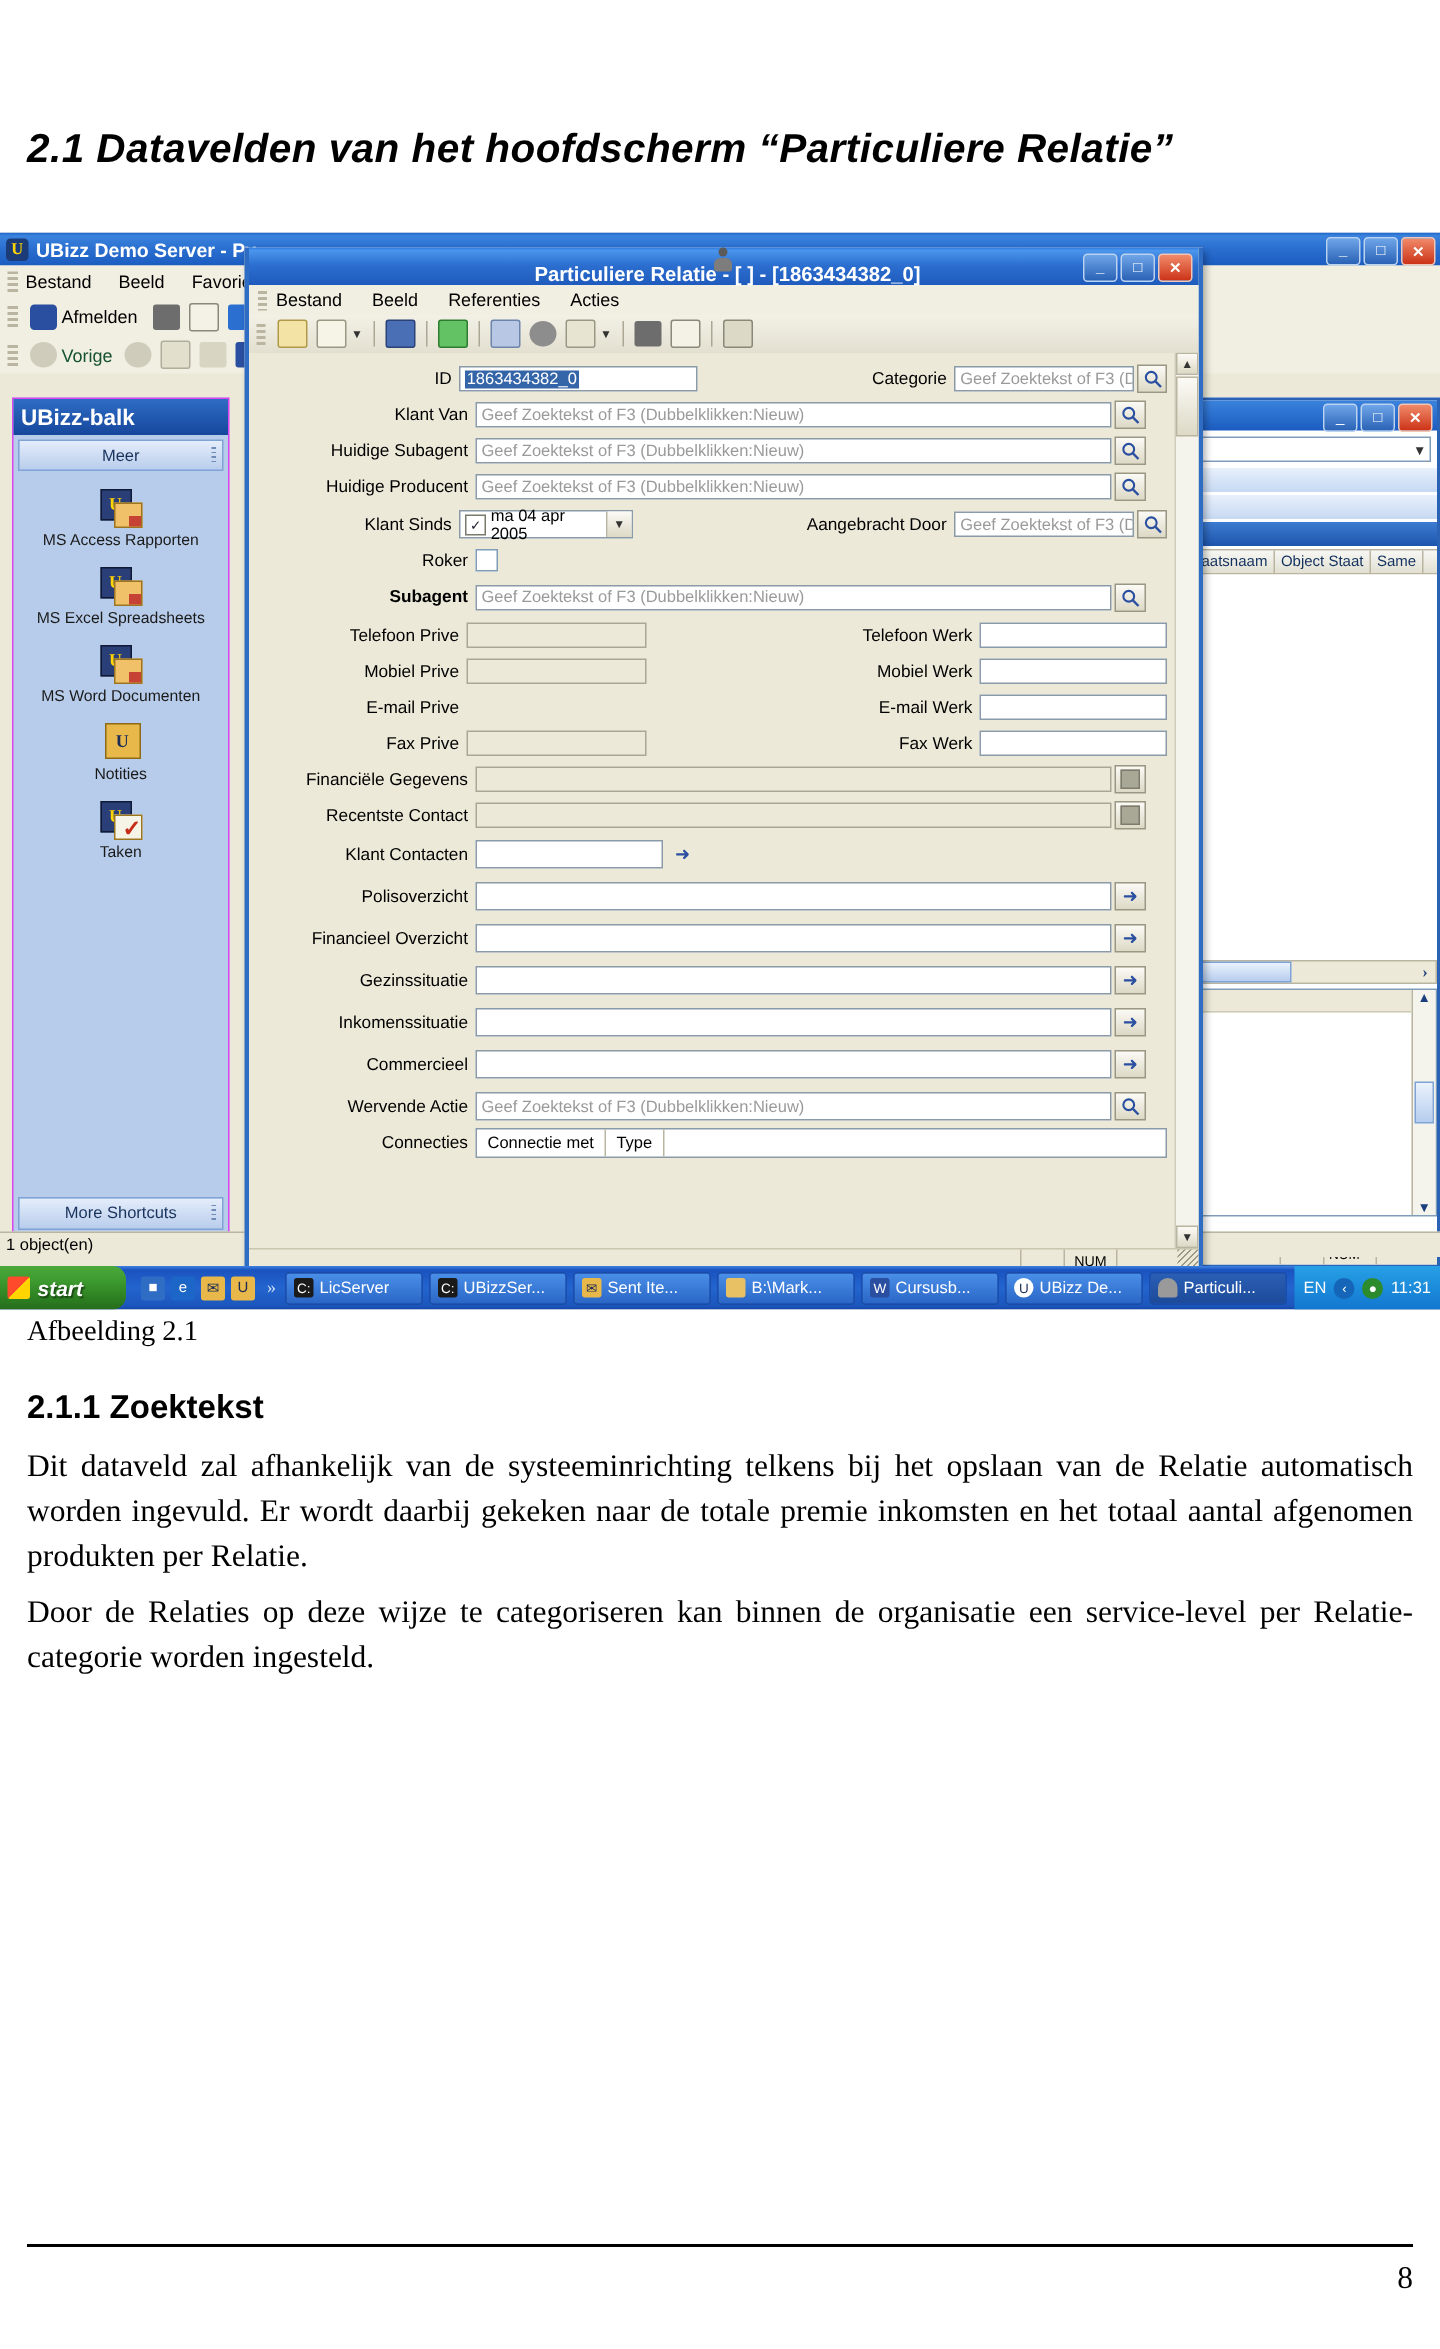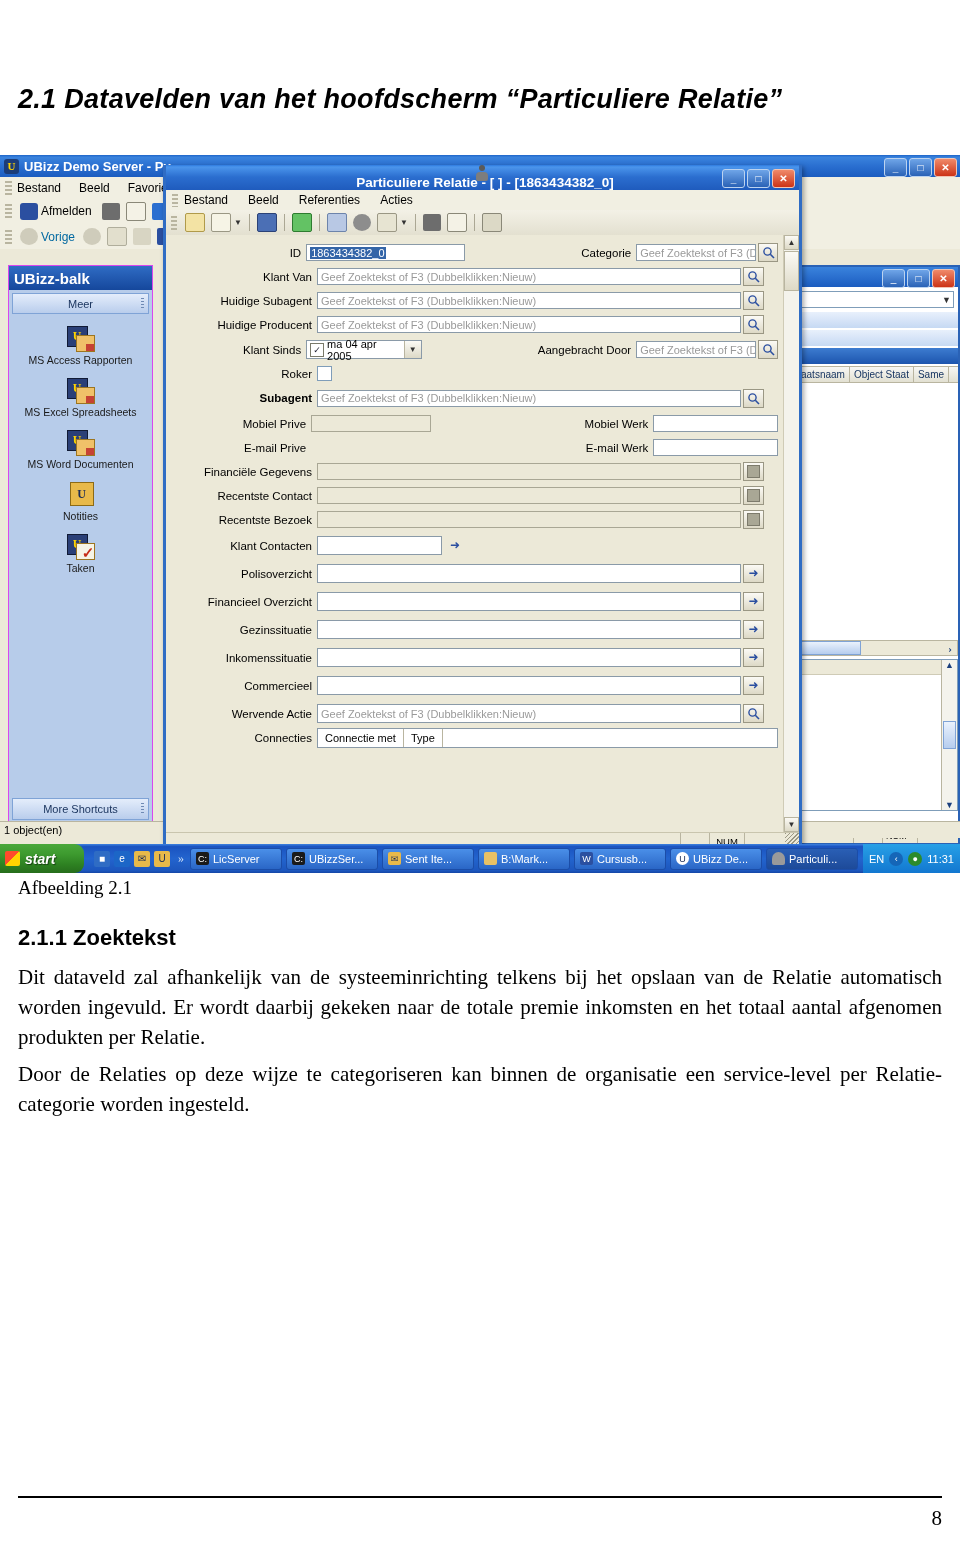--- a/index.html
+++ b/index.html
@@ -233,21 +233,21 @@
       <span>Afmelden</span>
       <span class="tbico" style="background:#6d6d6d;margin-left:10px;"></span>
       <span class="tbico" style="background:#f4f2e6;border:1px solid #8a8878;"></span>
       <span class="tbico" style="background:#2b6fd0;"></span>
       <span class="tbico" style="background:#c8a23a;"></span>
     </div>
 
     <div class="bg-toolbar2">
       <span class="grip" style="width:7px;height:14px;margin:0 5px;background:repeating-linear-gradient(to bottom,#b9b5a0 0 2px,transparent 2px 4px);"></span>
       <span class="tbico" style="background:#cfccbb;border-radius:50%;"></span>
-      <span style="color:#0369a1;">Vorige</span>
+      <span style="color:#14532d;">Vorige</span>
       <span class="tbico" style="background:#cfccbb;border-radius:50%;margin-left:8px;"></span>
       <span class="tbico" style="background:#e2dfcd;border:1px solid #b0ae9c;"></span>
       <span class="tbico" style="background:#d8d5c3;"></span>
       <span class="tbico" style="background:#2b4fa0;"></span>
     </div>
 
     <div class="obar">
       <div class="obar-head">UBizz-balk</div>
       <div class="obar-btn">
         <span>Meer</span>
@@ -466,59 +466,64 @@
           <span class="lbl bold" style="width:140px;">Subagent</span>
           <span class="fld" style="width:424px;">Geef Zoektekst of F3 (Dubbelklikken:Nieuw)</span>
           <span class="mag">
             <svg width="13" height="13" viewBox="0 0 13 13">
                 <circle cx="5.5" cy="5.5" r="3.6" fill="none" stroke="#2b4fa0" stroke-width="1.4"></circle>
                 <line x1="8.3" y1="8.3" x2="12" y2="12" stroke="#2b4fa0" stroke-width="1.6"></line>
               </svg>
           </span>
         </div>
 
+        <div class="row">
+          <span class="lbl" style="width:140px;">Telefoon Prive</span>
+          <span class="fld gray" style="width:125px;"></span>
+          <span class="lbl" style="width:227px;">Telefoon Werk</span>
+          <span class="fld" style="width:130px;"></span>
+        </div>
 
         <div class="row">
           <span class="lbl" style="width:140px;">Mobiel Prive</span>
           <span class="fld gray" style="width:125px;"></span>
           <span class="lbl" style="width:227px;">Mobiel Werk</span>
           <span class="fld" style="width:130px;"></span>
         </div>
 
         <div class="row">
           <span class="lbl" style="width:140px;">E-mail Prive</span>
           <span style="width:125px;"></span>
           <span class="lbl" style="width:227px;">E-mail Werk</span>
           <span class="fld" style="width:130px;"></span>
         </div>
 
+        <div class="row">
+          <span class="lbl" style="width:140px;">Fax Prive</span>
+          <span class="fld gray" style="width:125px;"></span>
+          <span class="lbl" style="width:227px;">Fax Werk</span>
+          <span class="fld" style="width:130px;"></span>
+        </div>
 
         <div class="row">
           <span class="lbl" style="width:140px;">Financiële Gegevens</span>
           <span class="fld gray" style="width:424px;"></span>
           <span class="greybtn">
               <i></i>
             </span>
         </div>
 
         <div class="row">
           <span class="lbl" style="width:140px;">Recentste Contact</span>
           <span class="fld gray" style="width:424px;"></span>
           <span class="greybtn">
               <i></i>
             </span>
         </div>
 
-        <div class="row">
-          <span class="lbl" style="width:140px;">Recentste Bezoek</span>
-          <span class="fld gray" style="width:424px;"></span>
-          <span class="greybtn">
-              <i></i>
-            </span>
-        </div>
 
         <div class="row" style="height:27px;">
           <span class="lbl" style="width:140px;">Klant Contacten</span>
           <span class="fld" style="width:125px;height:19px;"></span>
           <span class="arrow-plain">➜</span>
         </div>
 
         <div class="row" style="height:27px;">
           <span class="lbl" style="width:140px;">Polisoverzicht</span>
           <span class="fld" style="width:424px;height:19px;"></span>

